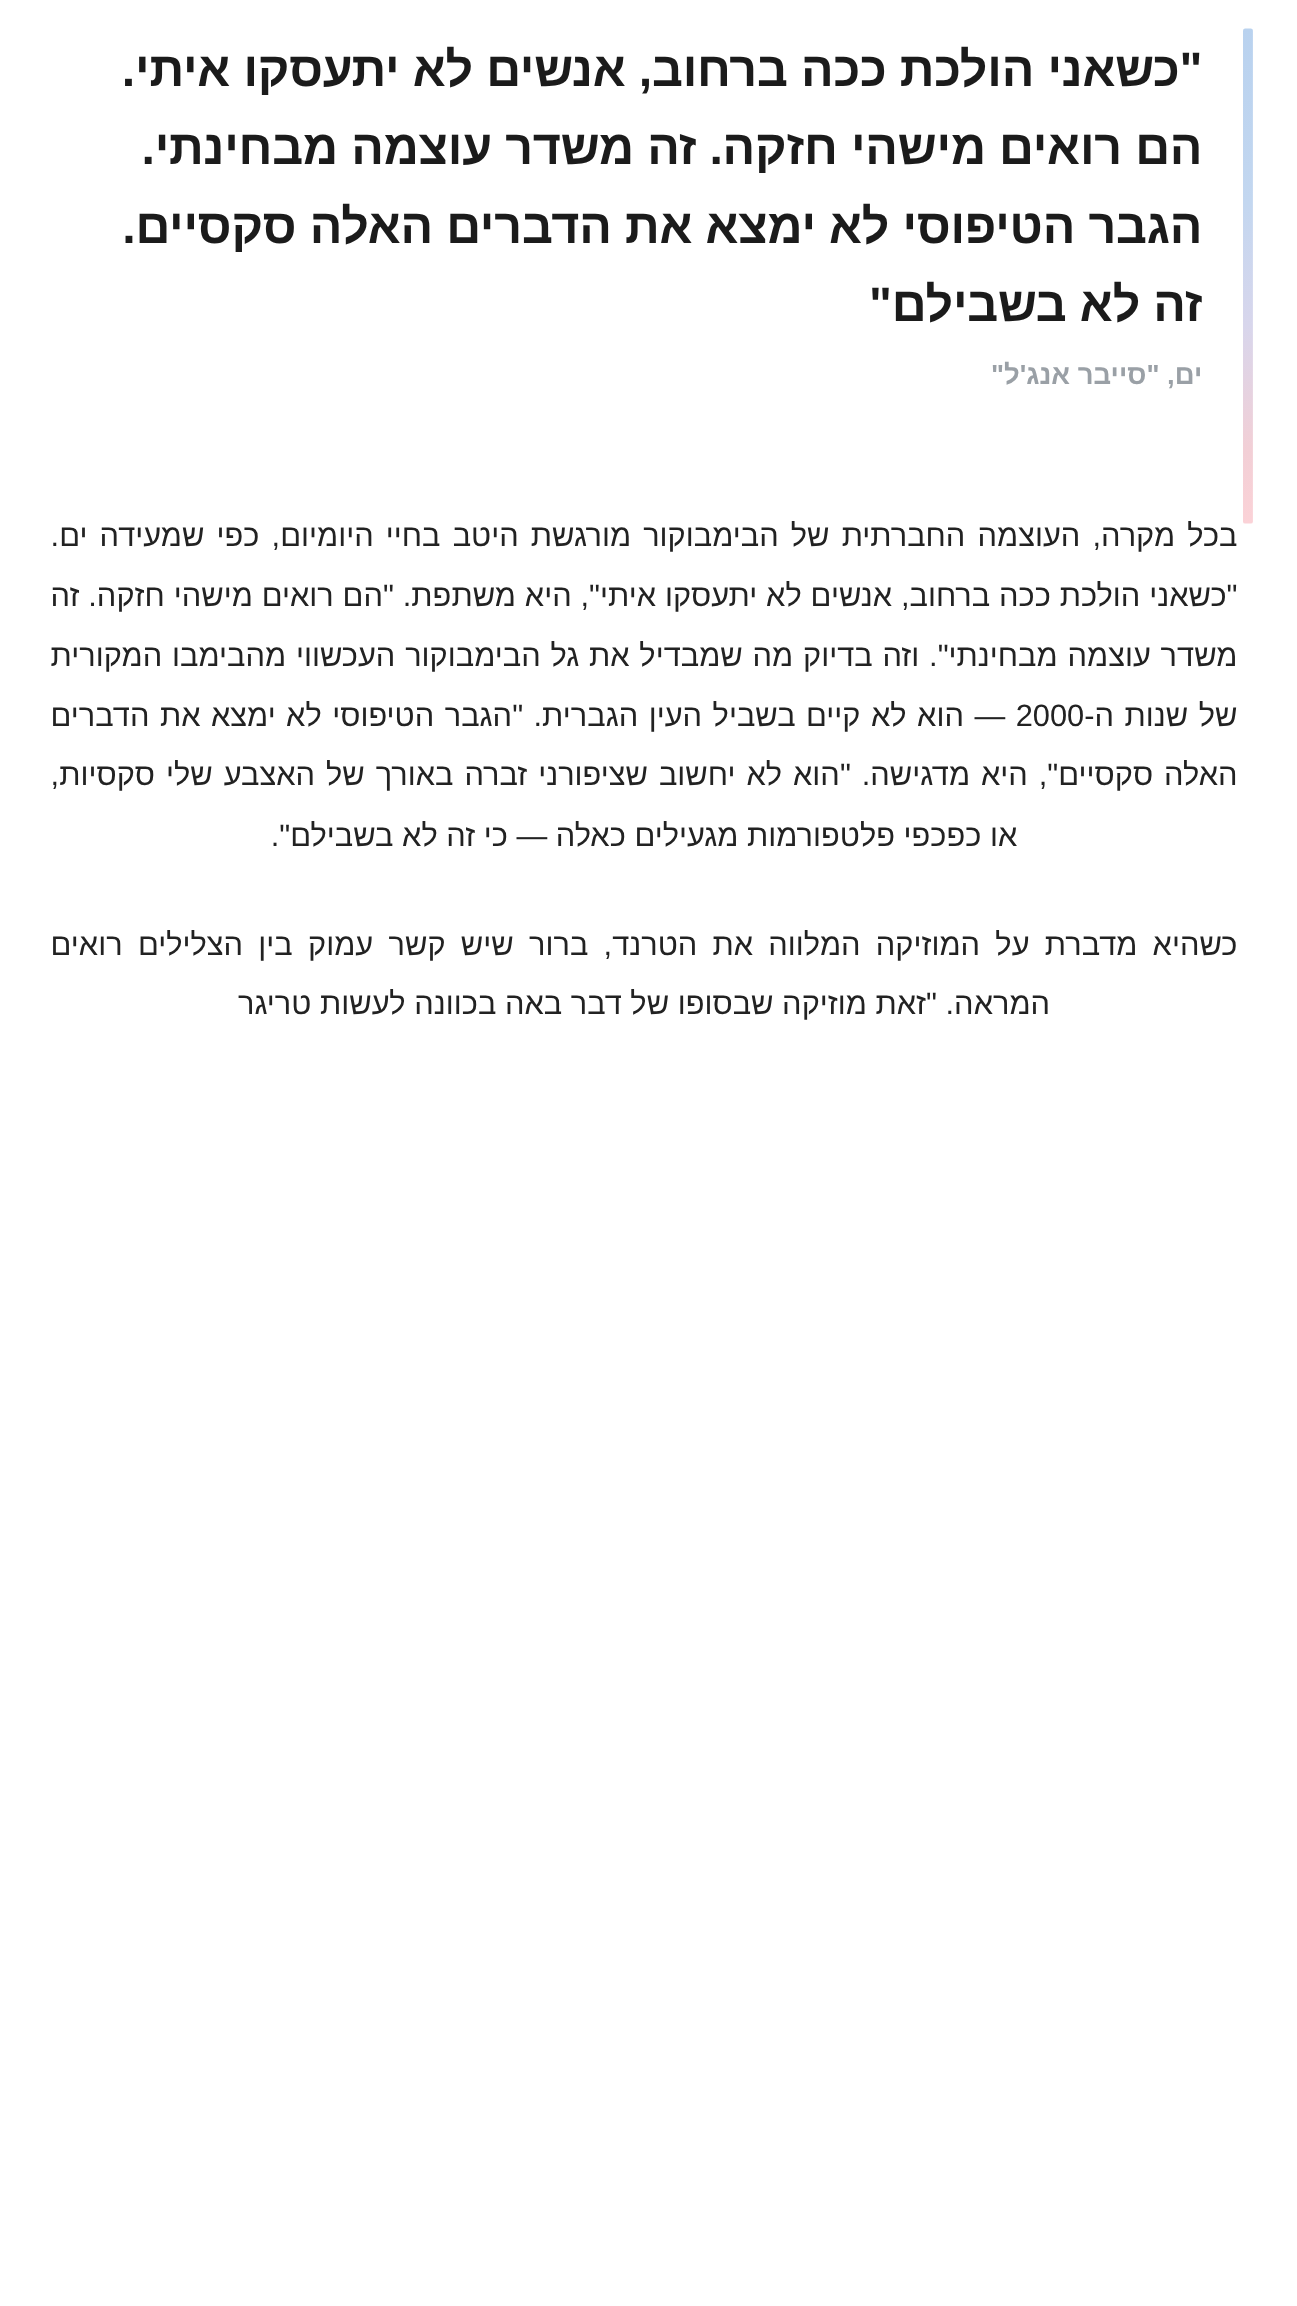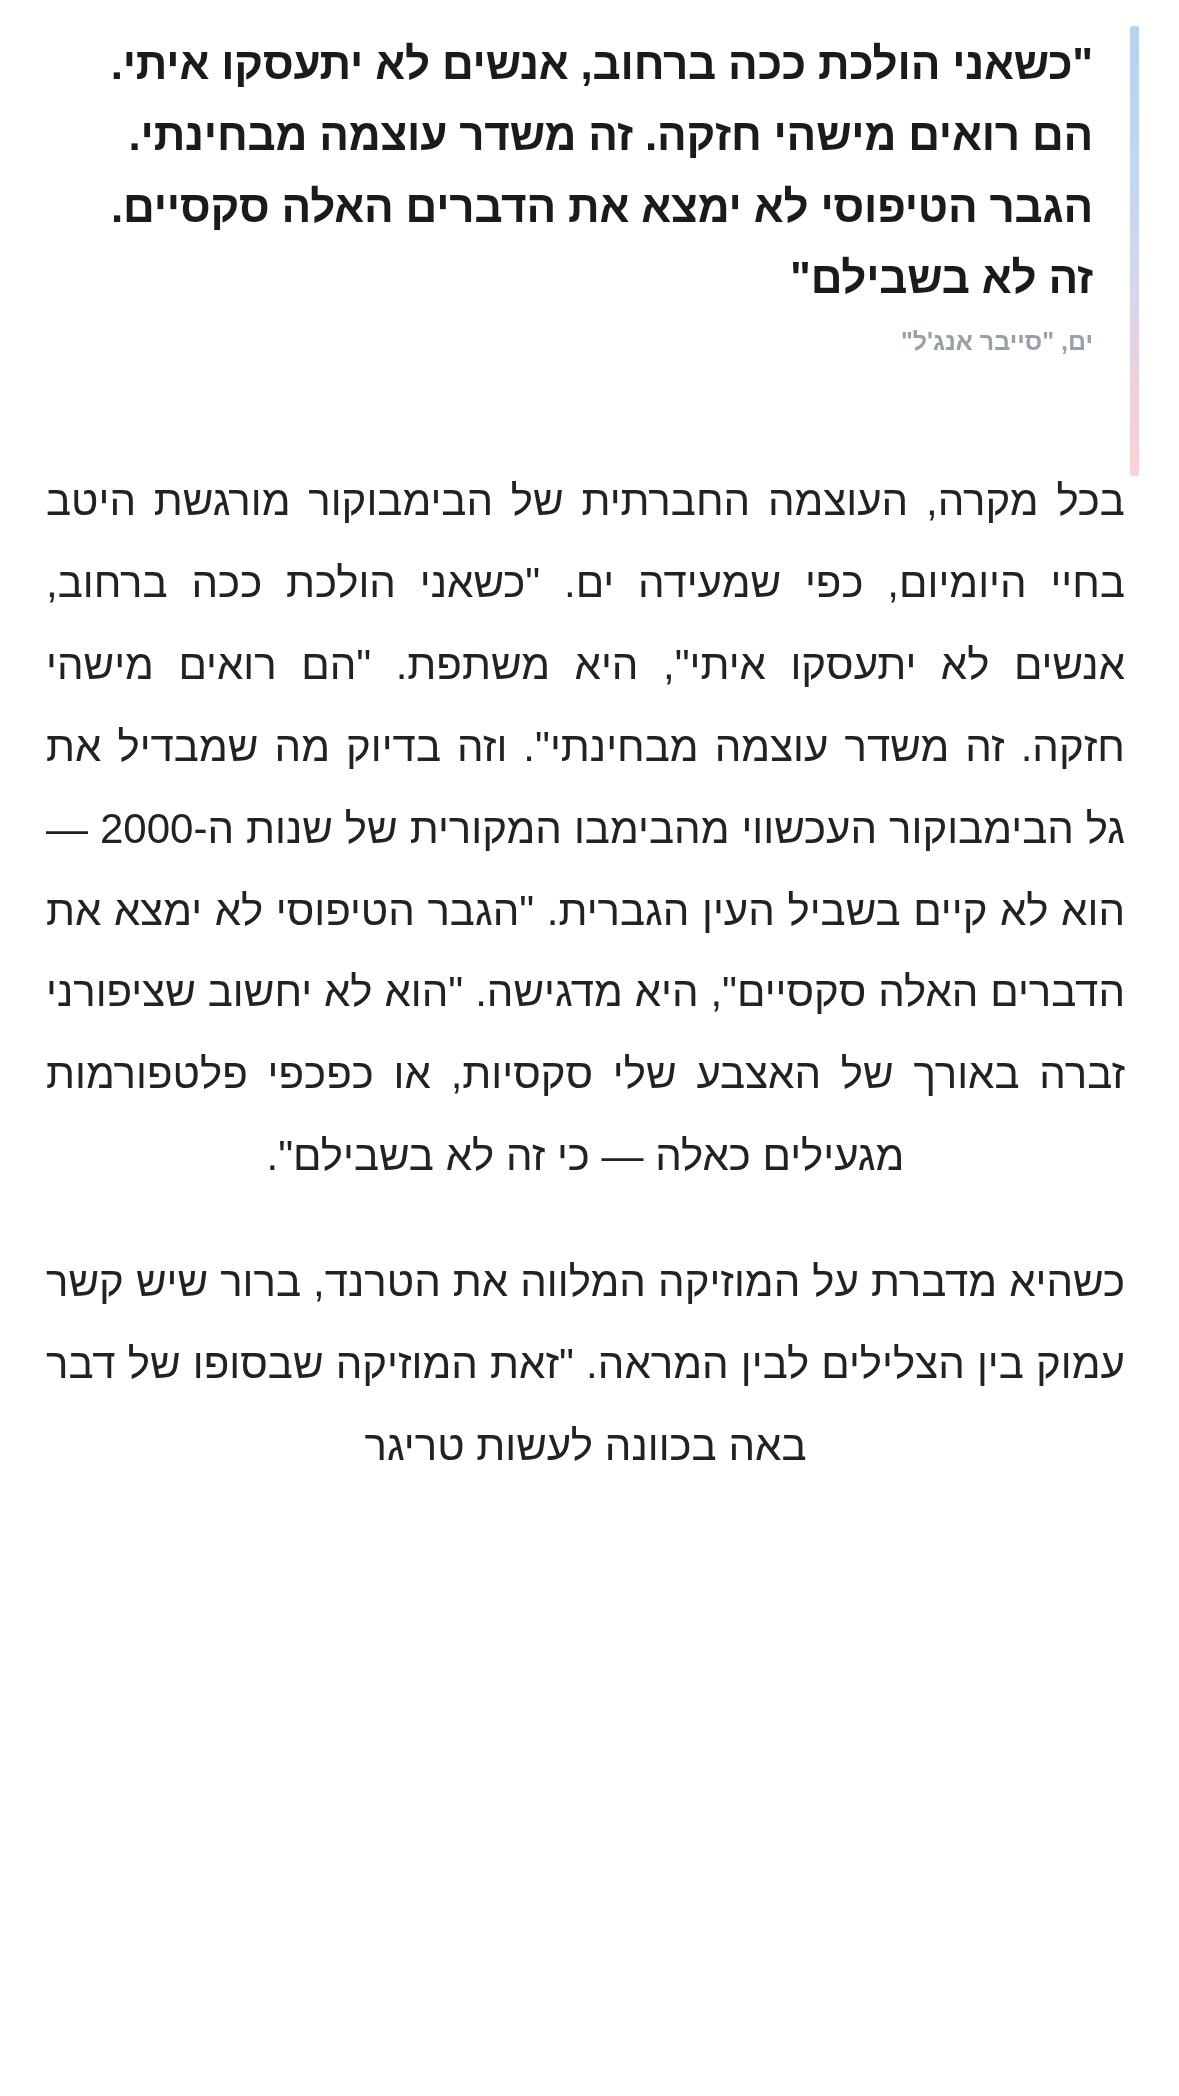--- a/index.html
+++ b/index.html
@@ -54,21 +54,21 @@
     color: #9aa0a6;
     text-align: right;
   }
 
   
   .article-body {
     margin-top: 74px;
     padding: 0 14px 0 6px;
   }
   .article-body p {
-    font-size: 42px;
+    font-size: 28px;
     line-height: 1.95;
     color: #222222;
     text-align: justify;
     text-align-last: center;
     margin: 0 0 44px 0;
     font-weight: normal;
   }
   .article-body p:last-child {
     margin-bottom: 0;
   }
@@ -79,16 +79,16 @@
 <div class="page">
 
   <section class="pullquote">
     <div class="rule"></div>
     <blockquote class="pullquote-text">"כשאני הולכת ככה ברחוב, אנשים לא יתעסקו איתי. הם רואים מישהי חזקה. זה משדר עוצמה מבחינתי. הגבר הטיפוסי לא ימצא את הדברים האלה סקסיים. זה לא בשבילם"</blockquote>
     <div class="pullquote-attrib">ים, "סייבר אנג'ל"</div>
   </section>
 
   <section class="article-body">
     <p>בכל מקרה, העוצמה החברתית של הבימבוקור מורגשת היטב בחיי היומיום, כפי שמעידה ים. "כשאני הולכת ככה ברחוב, אנשים לא יתעסקו איתי", היא משתפת. "הם רואים מישהי חזקה. זה משדר עוצמה מבחינתי". וזה בדיוק מה שמבדיל את גל הבימבוקור העכשווי מהבימבו המקורית של שנות ה-2000 — הוא לא קיים בשביל העין הגברית. "הגבר הטיפוסי לא ימצא את הדברים האלה סקסיים", היא מדגישה. "הוא לא יחשוב שציפורני זברה באורך של האצבע שלי סקסיות, או כפכפי פלטפורמות מגעילים כאלה — כי זה לא בשבילם".</p>
-    <p>כשהיא מדברת על המוזיקה המלווה את הטרנד, ברור שיש קשר עמוק בין הצלילים לבין המראה. "זאת המוזיקה שבסופו של דבר באה בכוונה לעשות טריגר</p>
+    <p>כשהיא מדברת על המוזיקה המלווה את הטרנד, ברור שיש קשר עמוק בין הצלילים רואים המראה. "זאת מוזיקה שבסופו של דבר באה בכוונה לעשות טריגר</p>
   </section>
 
 </div>
 
 </body></html>

